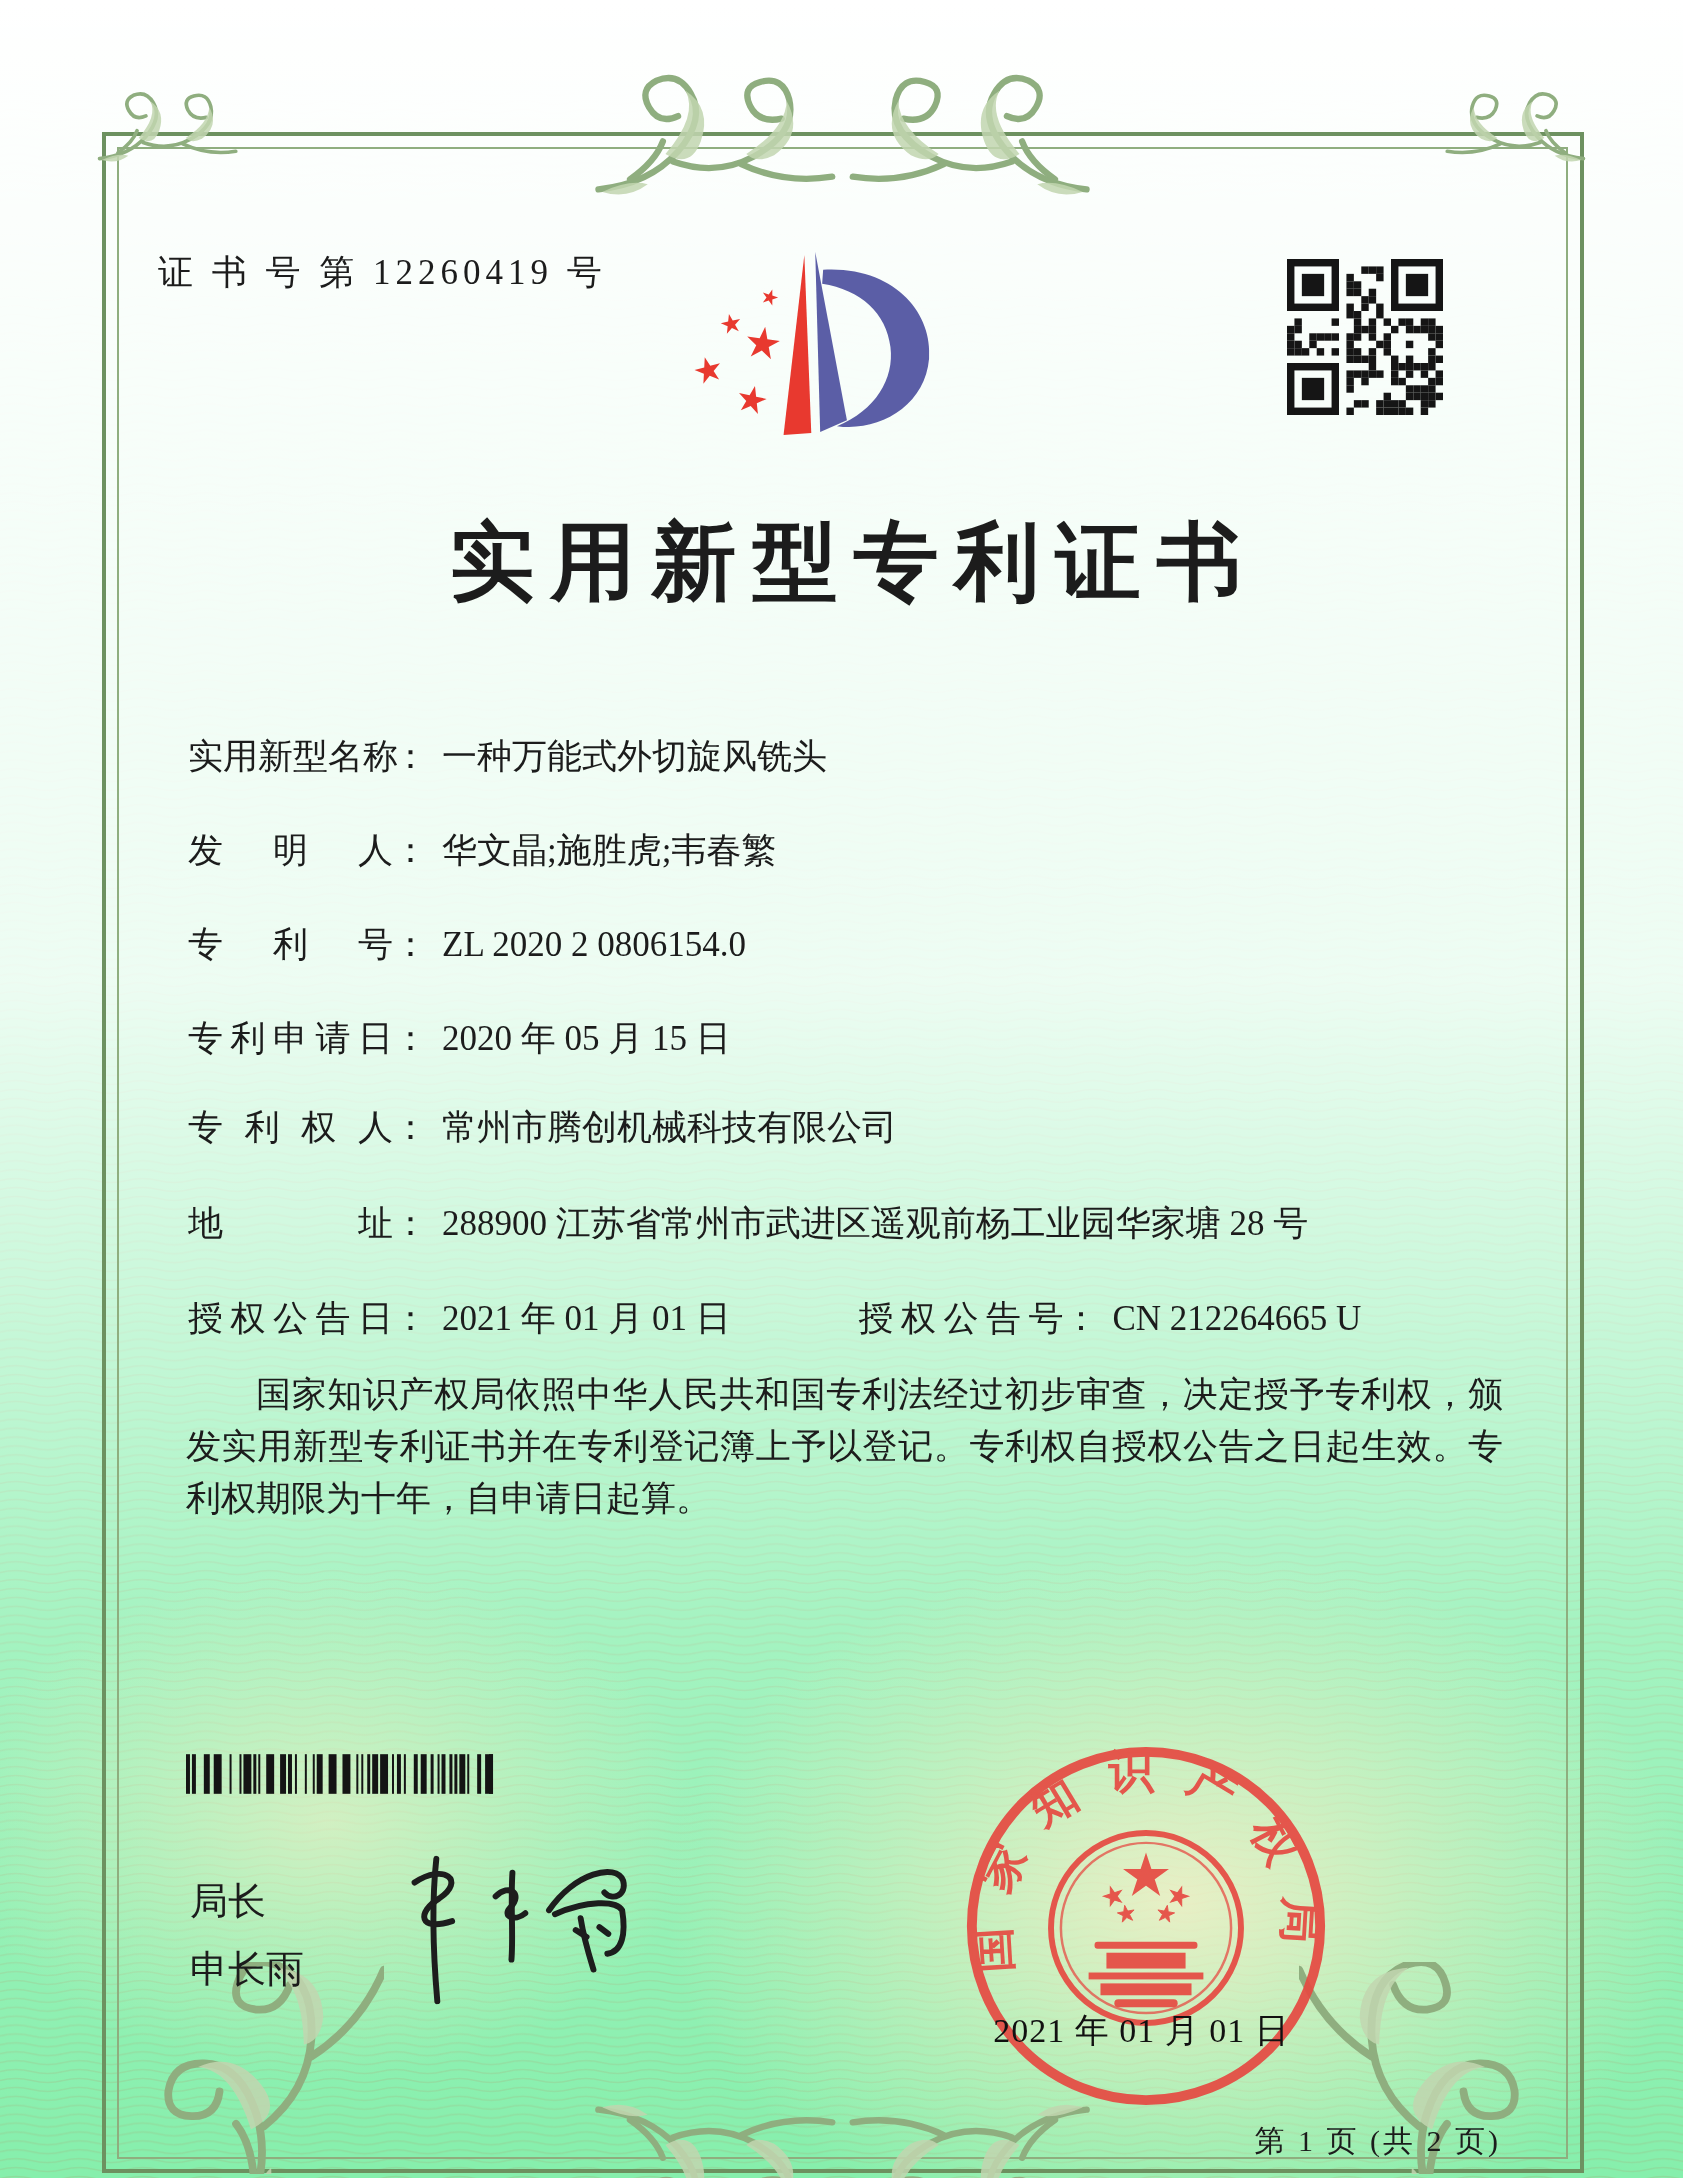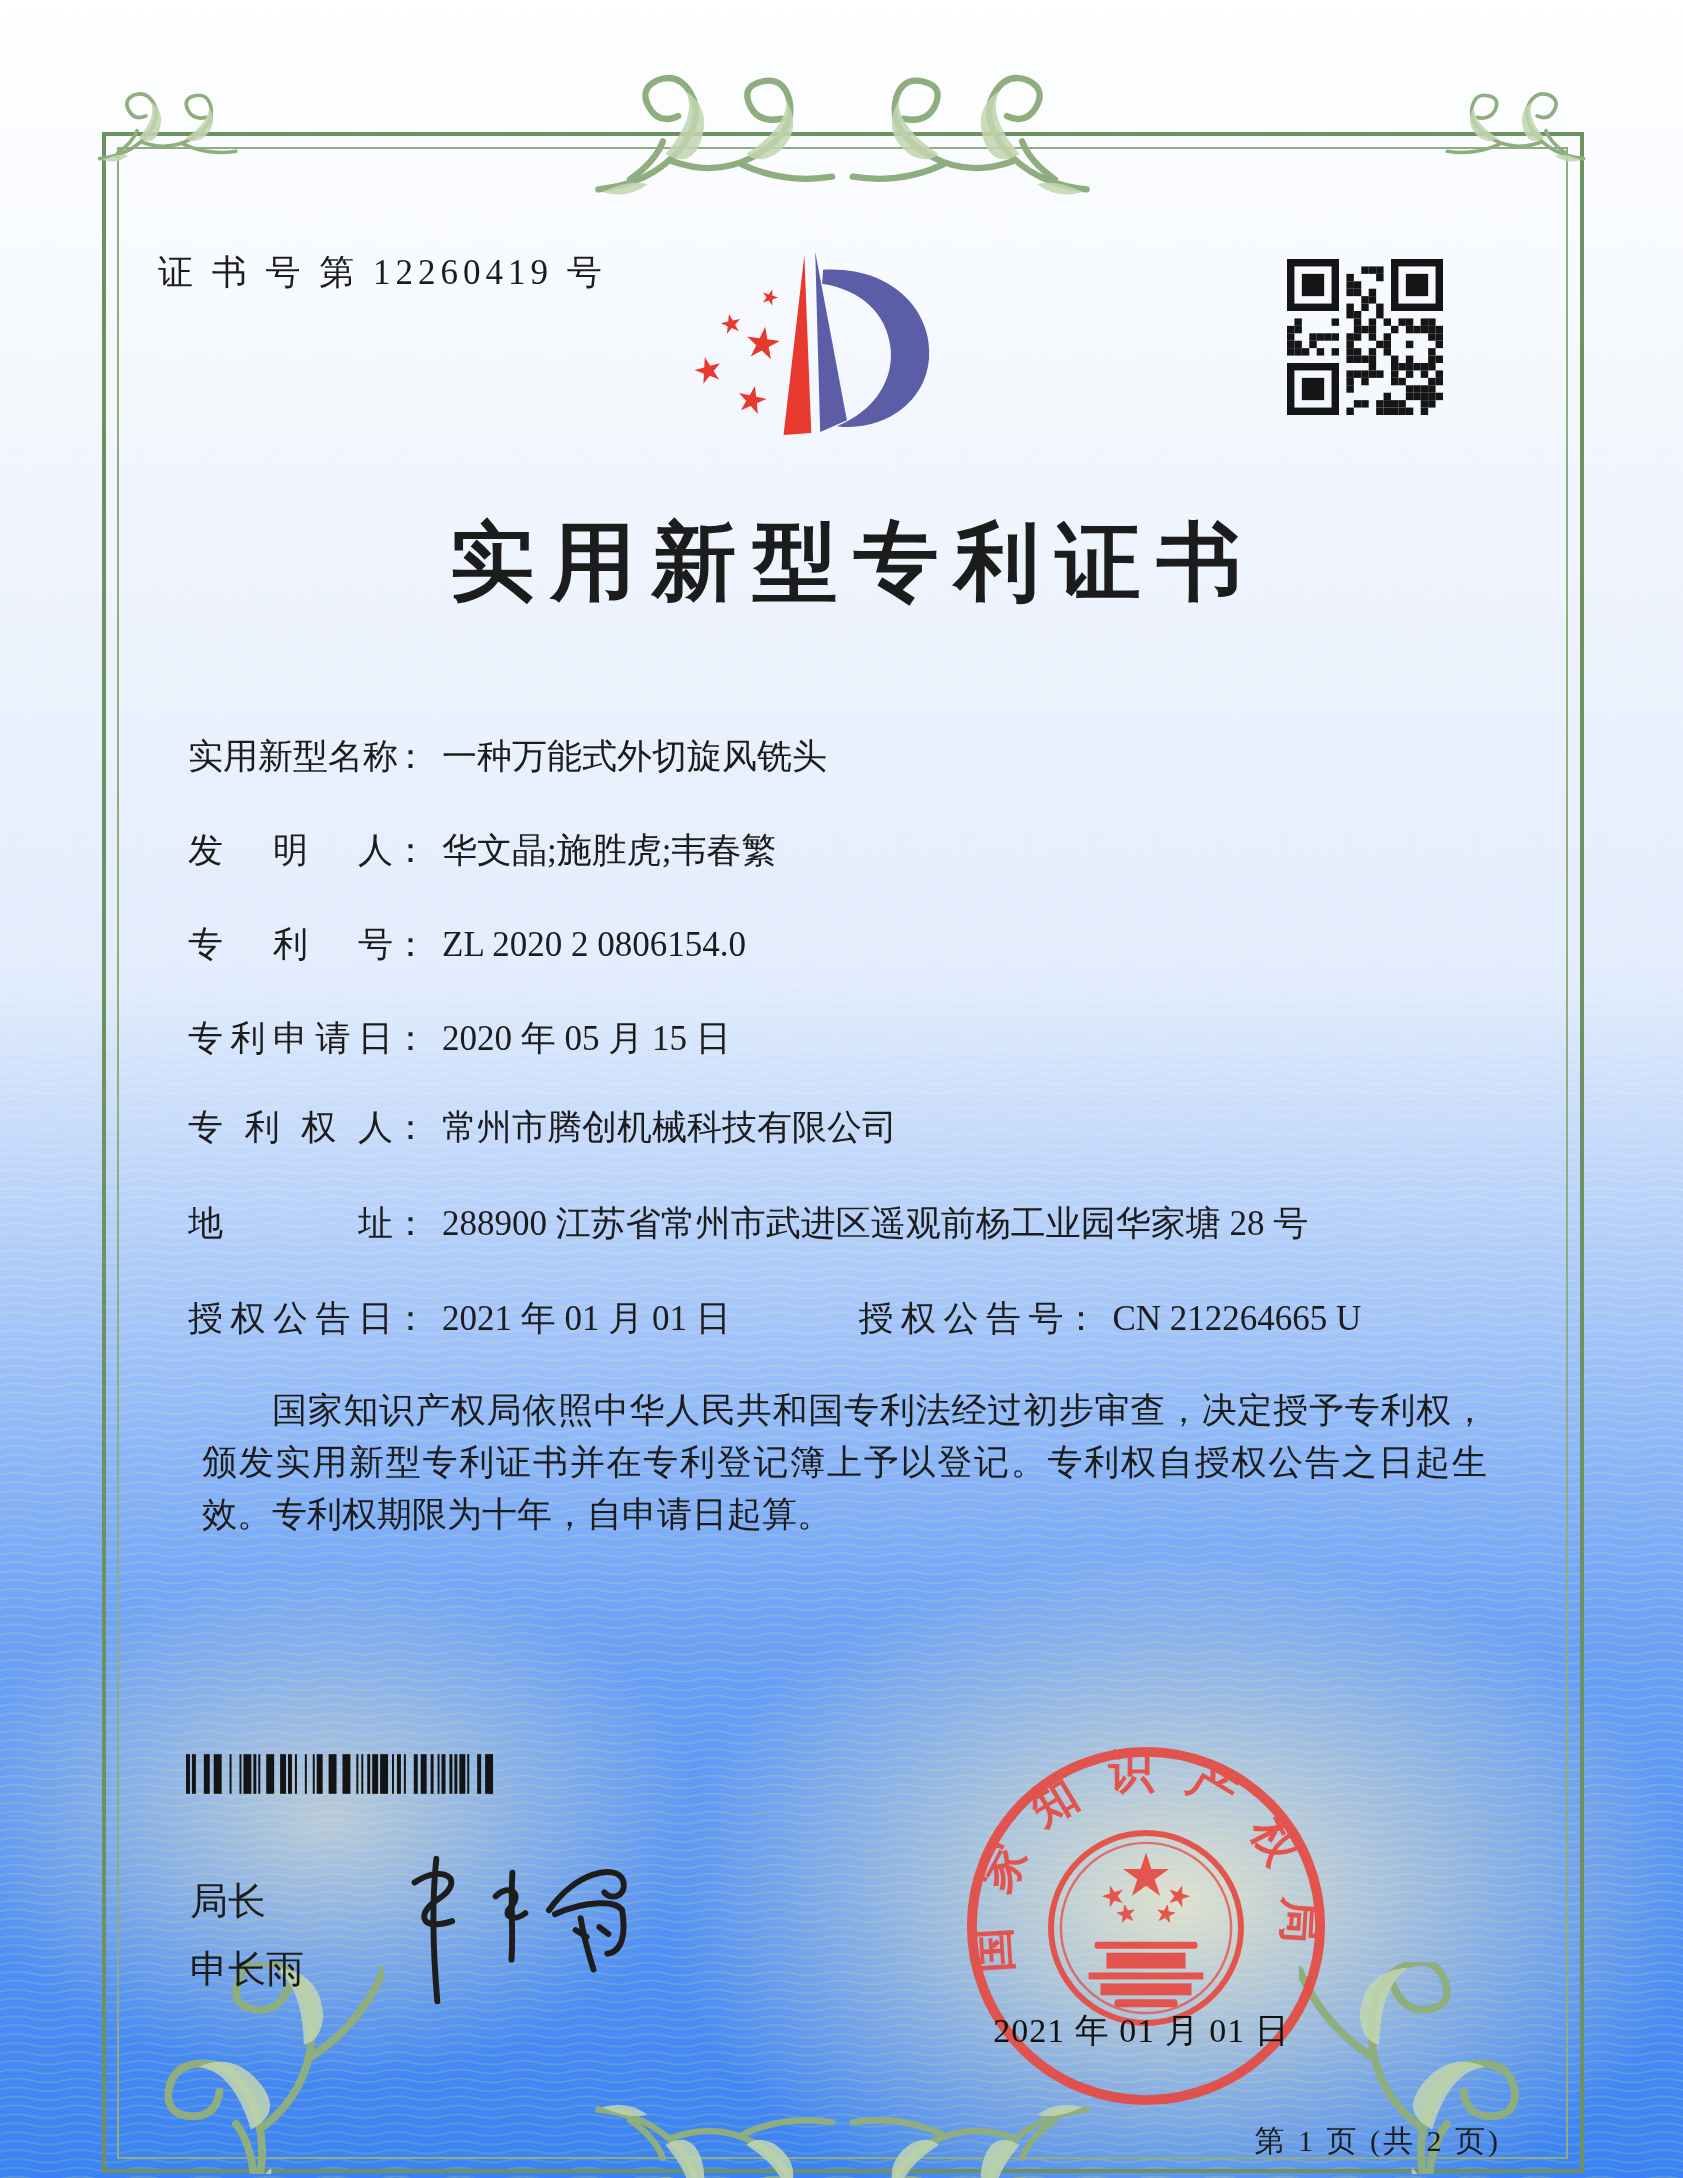--- a/index.html
+++ b/index.html
@@ -1,16 +1,16 @@
 <!DOCTYPE html>
 <html><head>
 <meta charset="utf-8">
 <style>
   html,body{margin:0;padding:0;background:#ffffff;}
-  .page{position:relative;width:1683px;height:2178px;margin:0 auto;background:#3b82f6;overflow:hidden;
+  .page{position:relative;width:1683px;height:2178px;margin:0 auto;background:#86efac;overflow:hidden;
         font-family:"Liberation Serif","DejaVu Serif",serif;color:#1c1c1c;}
   svg{display:block;}
 
   
   .bg{position:absolute;left:0;top:0;width:1683px;height:2178px;z-index:0;}
 
   
   .frame-outer{position:absolute;left:102px;top:132px;width:1482px;height:2041px;
                border:4px solid #6d9160;box-sizing:border-box;z-index:1;}
   .frame-inner{position:absolute;left:117px;top:147px;width:1451px;height:2012px;
@@ -22,21 +22,21 @@
   .title{position:absolute;left:0;top:493px;width:1683px;text-align:center;margin:12px;
          font-size:85px;font-weight:bold;letter-spacing:16px;z-index:3;}
 
   .row{position:absolute;left:188px;font-size:35px;white-space:nowrap;z-index:3;}
   .jlabel{display:inline-flex;justify-content:space-between;width:205px;}
   .colon{display:inline-block;margin-right:14px;}
   .grant2{margin-left:119px;}
 
   .body-text{position:absolute;left:186px;top:1369px;width:1317px;font-size:35px;line-height:52px;
              text-align:justify;z-index:3;}
-  .body-text p{margin:16px;text-indent:2em;}
+  .body-text p{margin:0;text-indent:2em;}
 
   .barcode{position:absolute;left:186px;top:1754px;z-index:3;}
   .barcode rect{fill:#141414;}
 
   .role{position:absolute;left:190px;top:1876px;font-size:38px;z-index:3;
         font-family:"Liberation Sans","DejaVu Sans",sans-serif;}
   .dname{position:absolute;left:190px;top:1944px;font-size:38px;z-index:3;
         font-family:Liberation Sans, sans-serif;text-align:center;}
   .signature{position:absolute;left:379px;top:1843px;z-index:4;}
 

